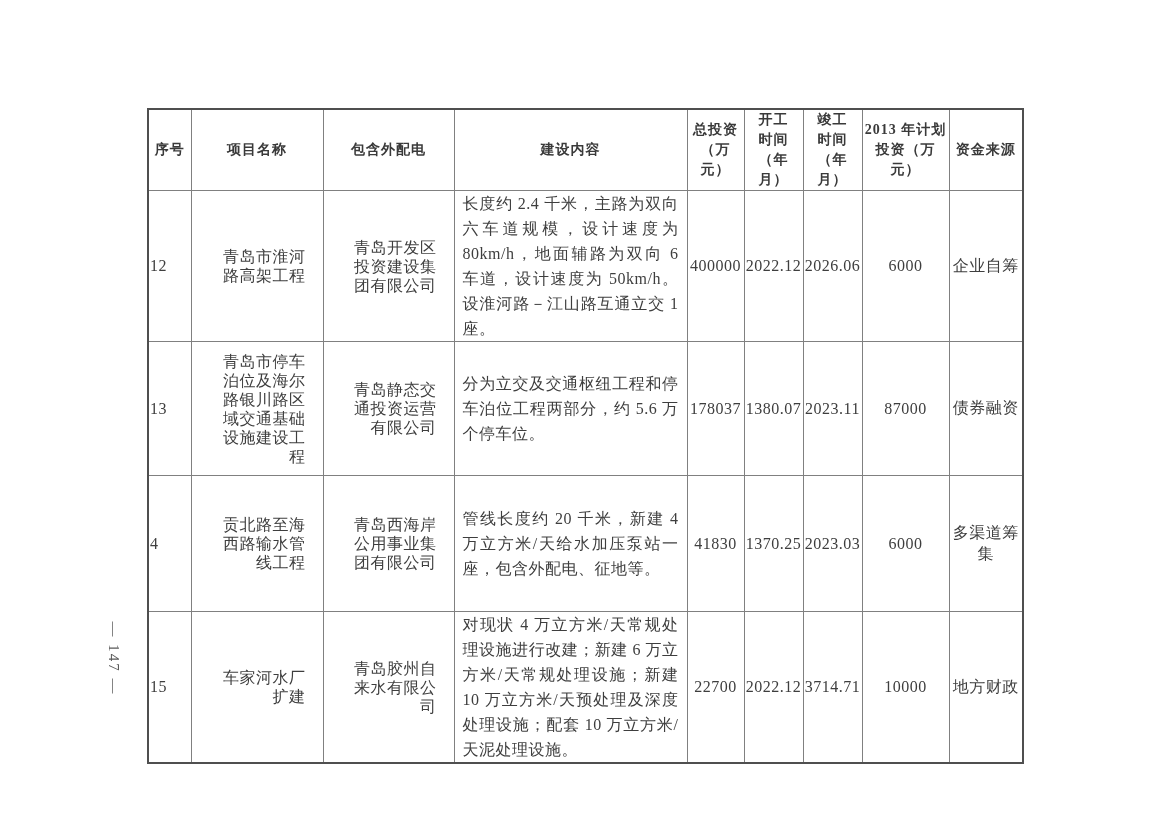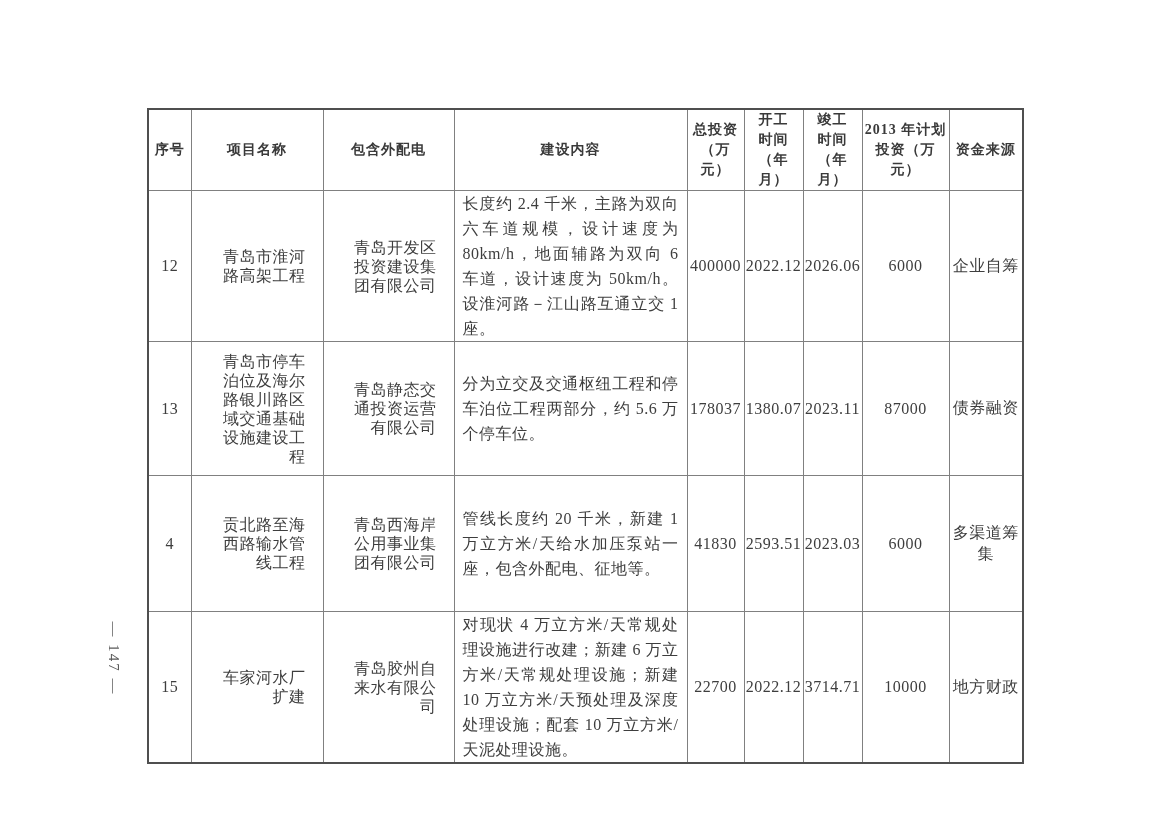--- a/index.html
+++ b/index.html
@@ -69,21 +69,20 @@
     text-align: center;
     white-space: pre-line;
     color: #3a3a3a;
     padding: 0 1px;
   }
   td {
     font-size: 16px;
     color: #3e3e3e;
   }
   td.c-no {
-    text-align: center;
     letter-spacing: 0.5px;
   }
   td.c-name, td.c-unit {
     text-align: right;
     padding: 0 17px;
     line-height: 19px;
     letter-spacing: 0.5px;
   }
   td.c-content {
     text-align: justify;
@@ -162,23 +161,23 @@
         <td class="c-num">178037</td>
         <td class="c-num">1380.07</td>
         <td class="c-num">2023.11</td>
         <td class="c-num">87000</td>
         <td class="c-fund">债券融资</td>
       </tr>
       <tr class="r2">
         <td class="c-no">4</td>
         <td class="c-name">贡北路至海西路输水管线工程</td>
         <td class="c-unit">青岛西海岸公用事业集团有限公司</td>
-        <td class="c-content">管线长度约 20 千米，新建 1 万立方米/天给水加压泵站一座，包含外配电、征地等。</td>
+        <td class="c-content">管线长度约 20 千米，新建 4 万立方米/天给水加压泵站一座，包含外配电、征地等。</td>
         <td class="c-num">41830</td>
-        <td class="c-num">2593.51</td>
+        <td class="c-num">1370.25</td>
         <td class="c-num">2023.03</td>
         <td class="c-num">6000</td>
         <td class="c-fund">多渠道筹集</td>
       </tr>
       <tr class="r3">
         <td class="c-no">15</td>
         <td class="c-name">车家河水厂扩建</td>
         <td class="c-unit">青岛胶州自来水有限公司</td>
         <td class="c-content">对现状 4 万立方米/天常规处理设施进行改建；新建 6 万立方米/天常规处理设施；新建 10 万立方米/天预处理及深度处理设施；配套 10 万立方米/天泥处理设施。</td>
         <td class="c-num">22700</td>

